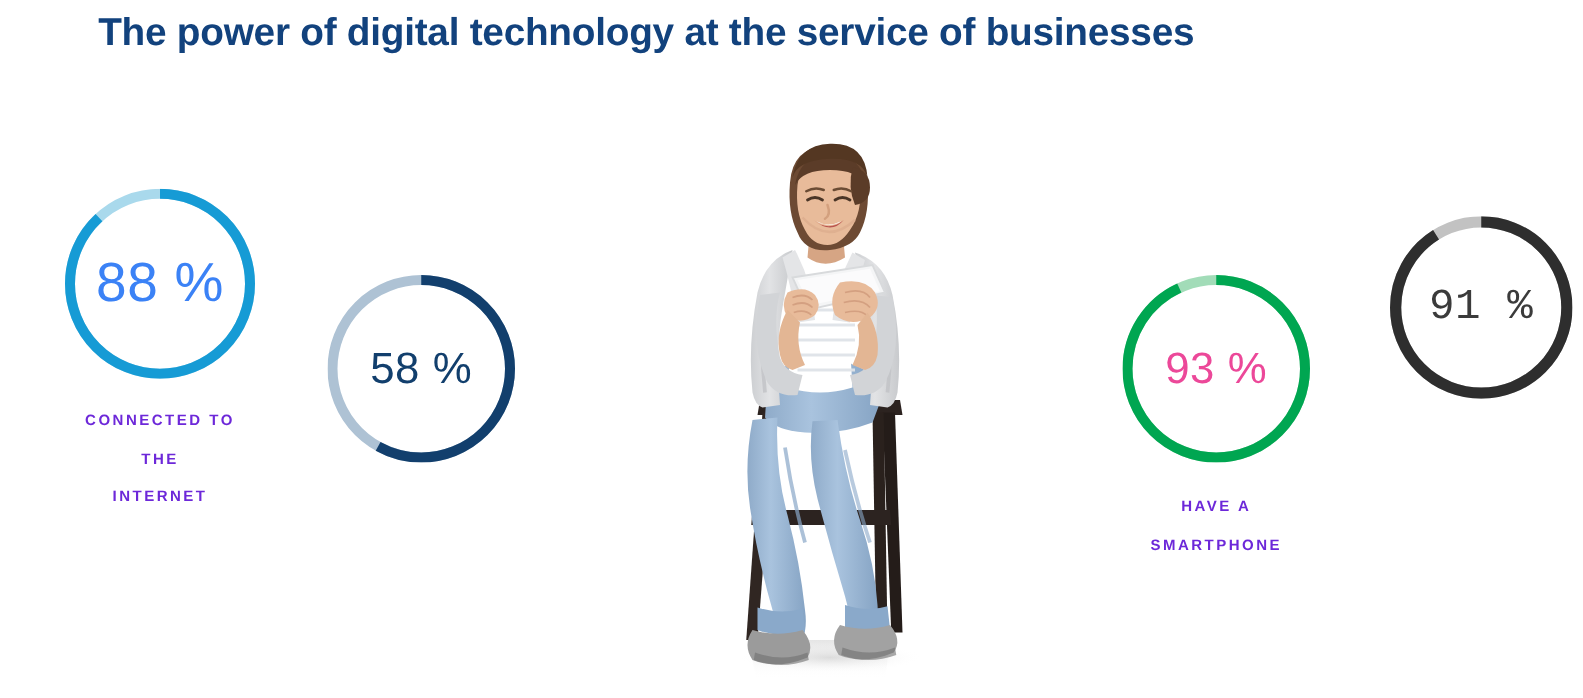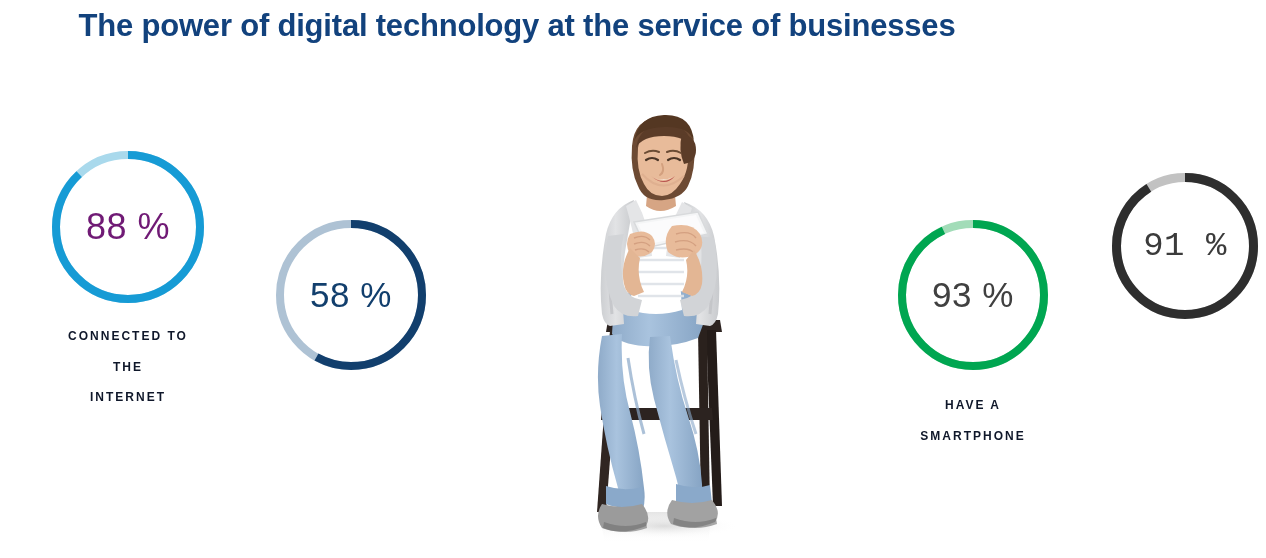--- a/index.html
+++ b/index.html
@@ -53,36 +53,36 @@
     font-family: "Liberation Sans", sans-serif;
     font-weight: 300;
     letter-spacing: 0.5px;
     white-space: nowrap;
   }
   .stat-label {
     font-family: "Liberation Sans", sans-serif;
     font-size: 12px;
     font-weight: 700;
     letter-spacing: 2.0px;
-    color: #0f172a;
+    color: #6d28d9;
     text-align: center;
     line-height: 2.55;
     text-transform: uppercase;
     white-space: pre-line;
   }
 
   
   #stat-internet   { left: 52px;  top: 151px; width: 152px; }
-  #stat-social     { left: 276px; top: 220px; width: 150px; }
+  #stat-social     { left: 262px; top: 220px; width: 150px; }
   #stat-smartphone { left: 898px; top: 220px; width: 150px; }
   #stat-google     { left: 1112px;top: 173px; width: 146px; }
 
-  #stat-internet   .donut-value { font-size: 36px; color: #701a75; text-align: right; }
+  #stat-internet   .donut-value { font-size: 44px; color: #3b82f6; text-align: right; }
   #stat-social     .donut-value { font-size: 35px; color: #123f6d; }
-  #stat-smartphone .donut-value { font-size: 35px; color: #404040; }
+  #stat-smartphone .donut-value { font-size: 35px; color: #ec4899; }
   #stat-google     .donut-value { font-size: 34px; color: #3b3b3b; font-family: Liberation Mono, monospace; }
 
   #stat-internet   .stat-label { margin-top: 18px; }
   #stat-social     .stat-label { margin-top: 20px; }
   #stat-smartphone .stat-label { margin-top: 20px; }
   #stat-google     .stat-label { margin-top: 18px; }
 
   
   #photo-person {
     position: absolute;

